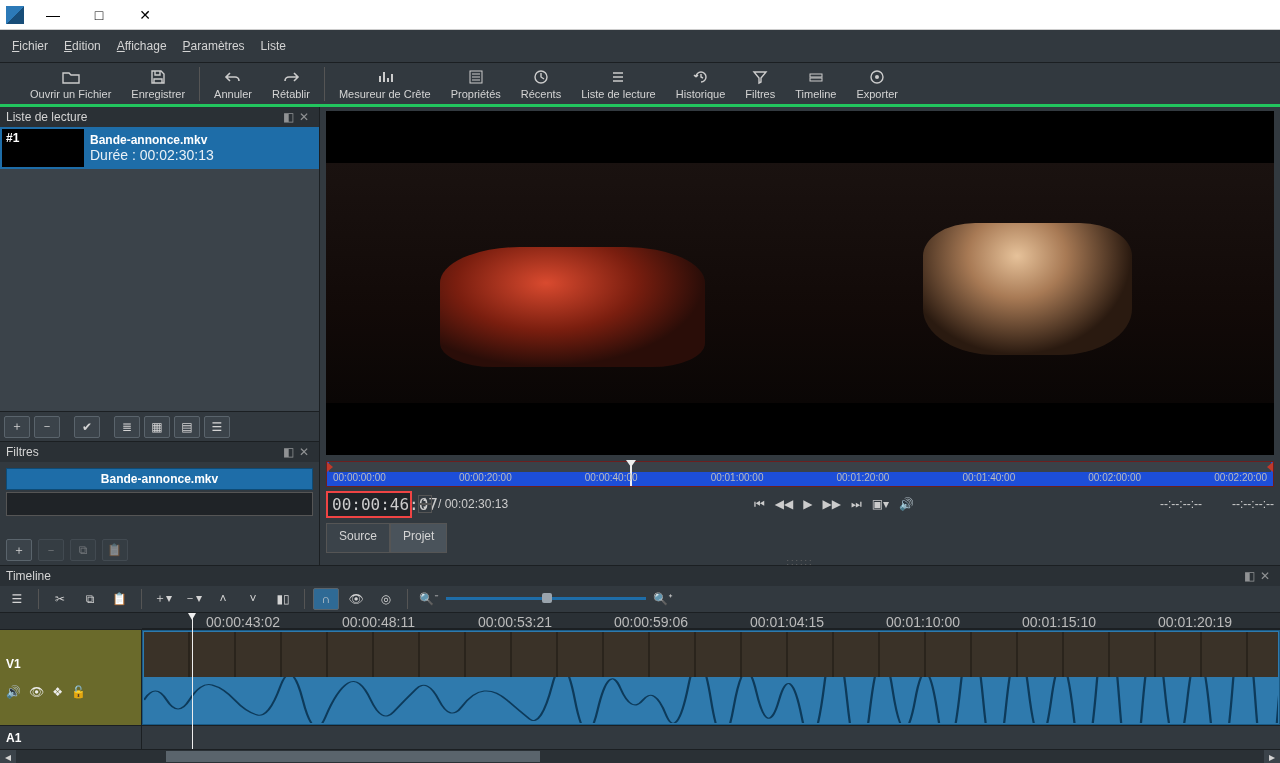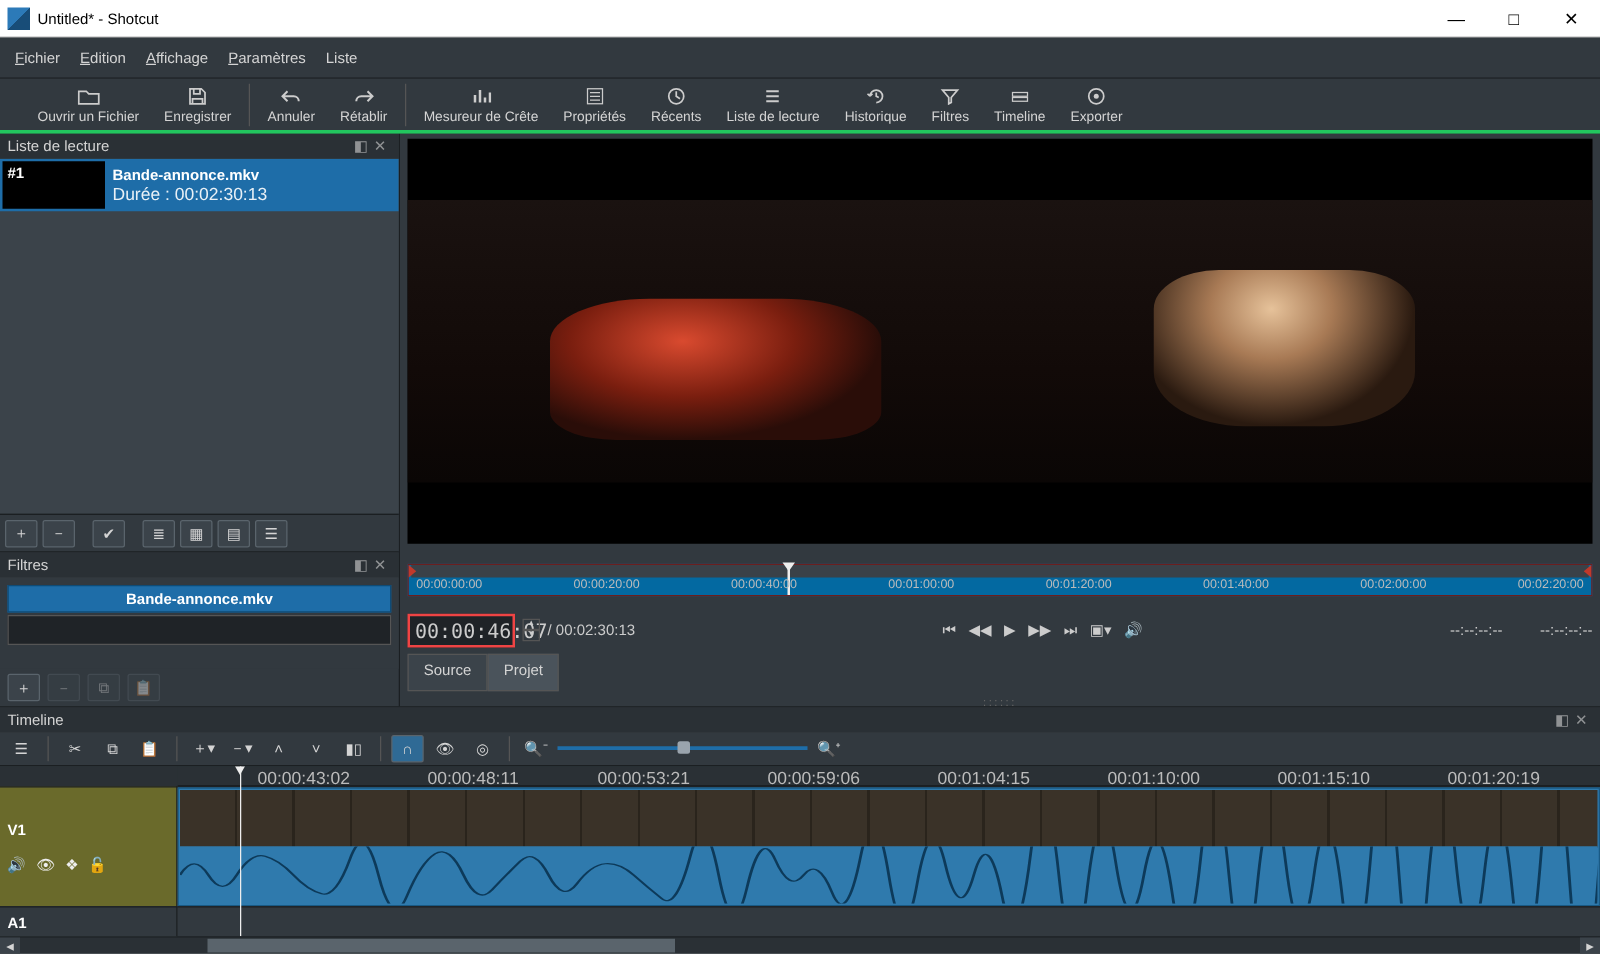--- a/index.html
+++ b/index.html
@@ -48,21 +48,21 @@
 .filtbox { height:24px; background:#1f2327; border:1px solid #555; margin-top:2px; }
 .filters-tb { display:flex; gap:6px; padding:4px 6px; }
 
 
 .viewer { flex:1; display:flex; flex-direction:column; background:#32393f; }
 .video-area { flex:1; background:#000; margin:4px 6px; position:relative; overflow:hidden; display:flex; align-items:center; justify-content:center; }
 .scene { width:100%; height:70%; background:linear-gradient(180deg,#1a1210 0%,#120a08 60%,#0a0605 100%); position:relative; }
 .scene::before { content:""; position:absolute; left:12%; top:35%; width:28%; height:50%; background:radial-gradient(ellipse at 40% 30%,#d94a2f 0%,#7a1e0f 40%,#2a0d08 70%); border-radius:30% 30% 20% 20%; }
 .scene::after { content:""; position:absolute; right:15%; top:25%; width:22%; height:55%; background:radial-gradient(ellipse at 45% 25%,#e6c29a 0%,#a87a55 30%,#2a1a10 70%); border-radius:25% 25% 35% 35%; }
 
-.scrub { height:26px; margin:12px 6px; position:relative; background:#0369a1; border:1px solid #6b1f1f; }
+.scrub { height:26px; margin:2px 6px; position:relative; background:#1d4ed8; border:1px solid #6b1f1f; }
 .scrub .range { position:absolute; left:2px; right:2px; top:0; height:10px; background:#3a4148; }
 .scrub .range::before,.scrub .range::after{content:"";position:absolute;top:0;width:0;height:0;border-top:5px solid transparent;border-bottom:5px solid transparent;}
 .scrub .range::before{left:-2px;border-left:6px solid #c0392b;}
 .scrub .range::after{right:-2px;border-right:6px solid #c0392b;}
 .scrub .ticks { position:absolute; left:0; right:0; top:10px; height:16px; display:flex; justify-content:space-between; padding:0 6px; }
 .scrub .ticks span { font-size:10px; color:#bbb; }
 .scrub .ph { position:absolute; top:0; bottom:0; width:2px; background:#eee; left:32%; }
 .scrub .ph::before { content:""; position:absolute; top:-2px; left:-4px; width:0; height:0; border-left:5px solid transparent; border-right:5px solid transparent; border-top:7px solid #eee; }
 
 .transport { height:26px; margin:2px 6px; display:flex; align-items:center; gap:6px; color:#ccc; }
@@ -119,21 +119,20 @@
 
 svg { display:block; }
 </style>
 </head>
 <body>
 
 <div class="window">
 
   <div class="titlebar">
     <div class="appicon"></div>
-    <div class="title">Untitled* - Shotcut</div>
     <div class="winbtns">
       <div class="winbtn">—</div>
       <div class="winbtn">□</div>
       <div class="winbtn">✕</div>
     </div>
   </div>
 
   <div class="menubar">
     <div class="menuitem"><u>F</u>ichier</div>
     <div class="menuitem"><u>E</u>dition</div>

